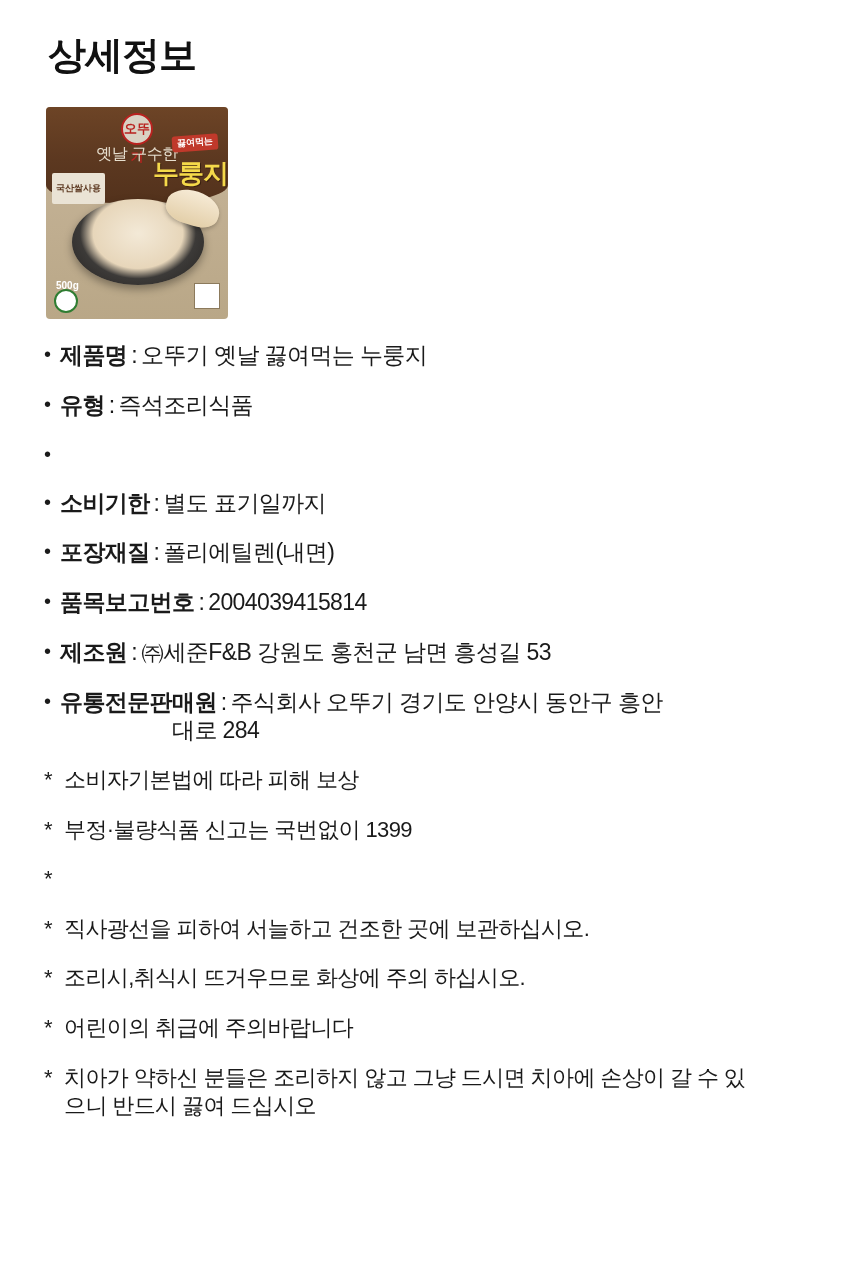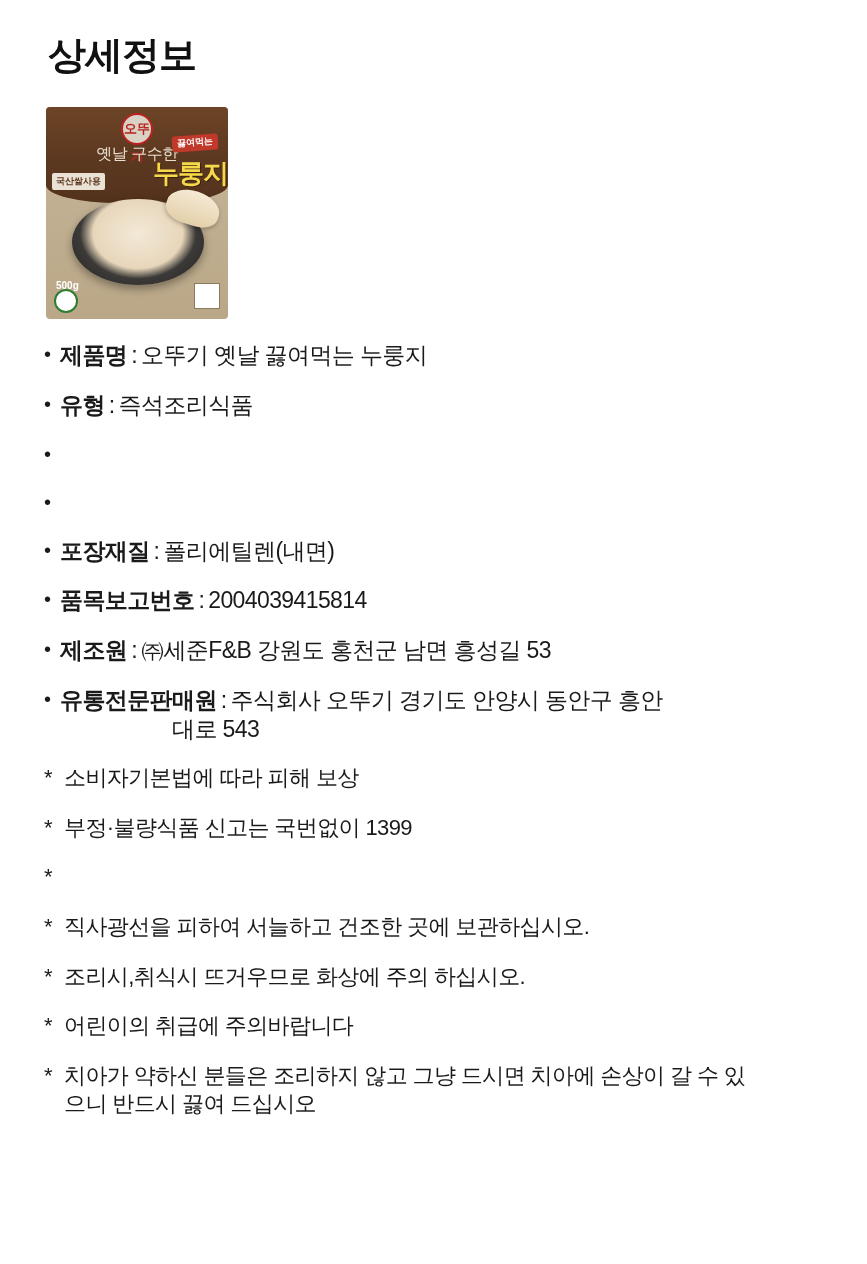--- a/index.html
+++ b/index.html
@@ -99,21 +99,21 @@
     transform: rotate(-4deg);
   }
   .pkg-tag {
     position: absolute;
     left: 6px;
     top: 66px;
     background: #eae3d5;
     color: #5c3820;
     font-size: 9px;
     font-weight: bold;
-    padding: 2px 4px;
+    padding: 9px 4px;
     border-radius: 2px;
   }
   .pkg-bowl {
     position: absolute;
     left: 26px;
     top: 92px;
     width: 132px;
     height: 86px;
     border-radius: 50%;
     background: radial-gradient(ellipse at 50% 40%, #f3e9d7 0%, #e7d6ba 48%, #3c3a38 62%, #24211f 100%);
@@ -259,20 +259,23 @@
         <span class="info-label">유형</span><span class="info-sep">:</span><span class="info-value">즉석조리식품</span>
       </span>
     </li>
 
     <li class="info-item">
       <span class="bullet">•</span>
     </li>
 
     <li class="info-item">
       <span class="bullet">•</span>
+      <span class="info-text-wrap">
+        <span class="info-label">소비기한</span><span class="info-sep">:</span><span class="info-value">별도 표기일까지</span>
+      </span>
     </li>
 
     <li class="info-item">
       <span class="bullet">•</span>
       <span class="info-text-wrap">
         <span class="info-label">포장재질</span><span class="info-sep">:</span><span class="info-value">폴리에틸렌(내면)</span>
       </span>
     </li>
 
     <li class="info-item">
@@ -286,21 +289,21 @@
       <span class="bullet">•</span>
       <span class="info-text-wrap">
         <span class="info-label">제조원</span><span class="info-sep">:</span><span class="info-value">㈜세준F&amp;B 강원도 홍천군 남면 흥성길 53</span>
       </span>
     </li>
 
     <li class="info-item last-item">
       <span class="bullet">•</span>
       <span class="info-text-wrap">
         <span class="info-label">유통전문판매원</span><span class="info-sep">:</span><span class="info-value">주식회사 오뚜기 경기도 안양시 동안구 흥안</span>
-        <span class="indent-line">대로 543</span>
+        <span class="indent-line">대로 284</span>
       </span>
     </li>
 
   </ul>
 
   <ul class="notes">
 
     <li class="note-item">
       <span class="note-star">*</span>
       <span class="note-text">소비자기본법에 따라 피해 보상</span>

